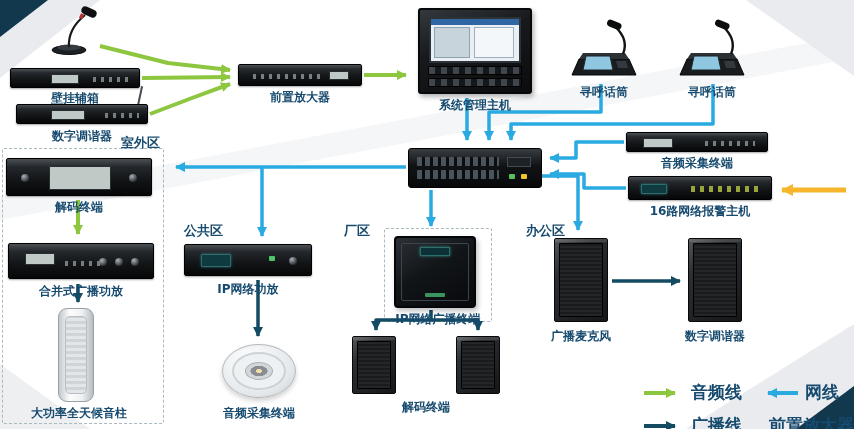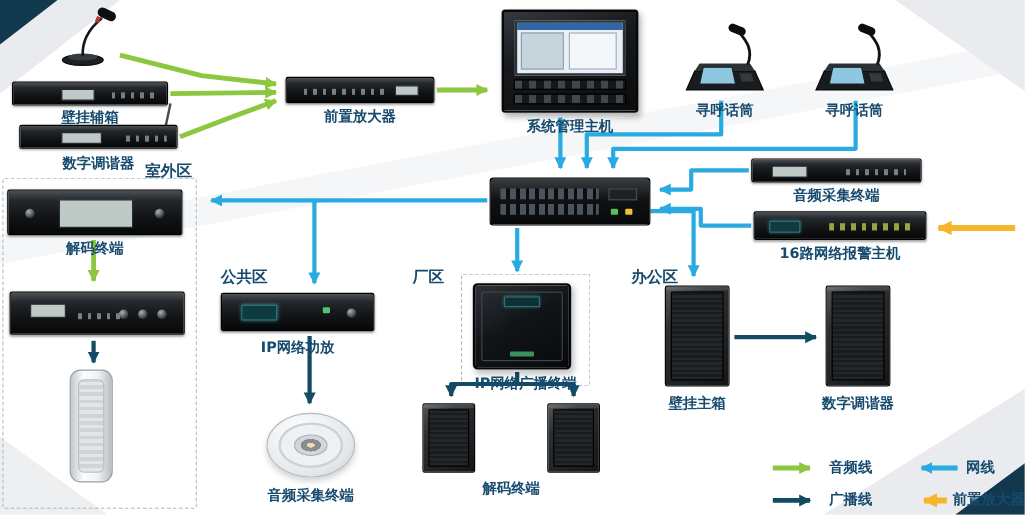--- a/index.html
+++ b/index.html
@@ -45,21 +45,21 @@
 
 .host{position:absolute;z-index:10;background:linear-gradient(160deg,#34393e,#17191c 40%,#0a0c0d);border:2px solid #07080a;border-radius:3px;box-shadow:2px 3px 5px rgba(0,0,0,.3)}
 .scr{left:9px;right:9px;top:7px;height:46px;background:#e9eff4;border:2px solid #2c3237}
 .scr-bar{left:11px;right:11px;top:9px;height:6px;background:#3166a5}
 .scr-w1{left:14px;top:17px;width:36px;height:31px;background:#c8d4dc;border:1px solid #8ea2af}
 .scr-w2{left:54px;top:17px;width:40px;height:31px;background:#f4f7f9;border:1px solid #9db0bc}
 .hrow{left:8px;right:8px;height:9px;background:repeating-linear-gradient(90deg,#40464c 0 6px,#15181b 6px 12px);border:1px solid #000;border-radius:1px}
 
 .legend{position:absolute;left:642px;top:381px;z-index:20;display:grid;grid-template-columns:114px 98px;row-gap:10px}
 .leg-item{display:flex;align-items:center;gap:5px}
-.leg-lbl{font-size:12px;font-weight:700;color:#164a6e;white-space:nowrap}
+.leg-lbl{font-size:17px;font-weight:700;color:#164a6e;white-space:nowrap}
 
 .wg{stroke:#8dc63f}.wb{stroke:#29abe2}.wd{stroke:#134b63}.wy{stroke:#f7b52c}
 </style>
 </head>
 <body>
 
 <div id="stage">
 
   <svg class="bg" width="854" height="429">
     <polygon points="0,196 854,34 854,58 0,220" fill="#f5f6f8"></polygon>
@@ -243,25 +243,27 @@
 
   <div class="lbl" style="left:10px;width:130px;top:90px">壁挂辅箱</div>
   <div class="lbl" style="left:16px;width:132px;top:128px">数字调谐器</div>
   <div class="lbl" style="left:238px;width:124px;top:89px">前置放大器</div>
   <div class="lbl" style="left:418px;width:114px;top:97px">系统管理主机</div>
   <div class="lbl" style="left:566px;width:76px;top:84px">寻呼话筒</div>
   <div class="lbl" style="left:674px;width:76px;top:84px">寻呼话筒</div>
   <div class="lbl" style="left:626px;width:142px;top:155px">音频采集终端</div>
   <div class="lbl" style="left:628px;width:144px;top:203px">16路网络报警主机</div>
   <div class="lbl" style="left:6px;width:146px;top:199px">解码终端</div>
+  <div class="lbl" style="left:8px;width:146px;top:283px">合并式广播功放</div>
+  <div class="lbl" style="left:4px;width:150px;top:405px">大功率全天候音柱</div>
   <div class="lbl" style="left:184px;width:128px;top:281px">IP网络功放</div>
   <div class="lbl" style="left:184px;width:150px;top:405px">音频采集终端</div>
   <div class="lbl" style="left:384px;width:108px;top:311px">IP网络广播终端</div>
   <div class="lbl" style="left:352px;width:148px;top:399px">解码终端</div>
-  <div class="lbl" style="left:531px;width:100px;top:328px">壁挂主箱</div>
+  <div class="lbl" style="left:531px;width:100px;top:328px">广播麦克风</div>
   <div class="lbl" style="left:665px;width:100px;top:328px">数字调谐器</div>
 
   <div class="legend">
     <div class="leg-item">
       <svg width="44" height="12">
           <line x1="2" y1="6" x2="33" y2="6" class="wg" stroke-width="4" marker-end="url(#ah-green)"></line>
         </svg>
       <span class="leg-lbl">音频线</span>
     </div>
     <div class="leg-item">

